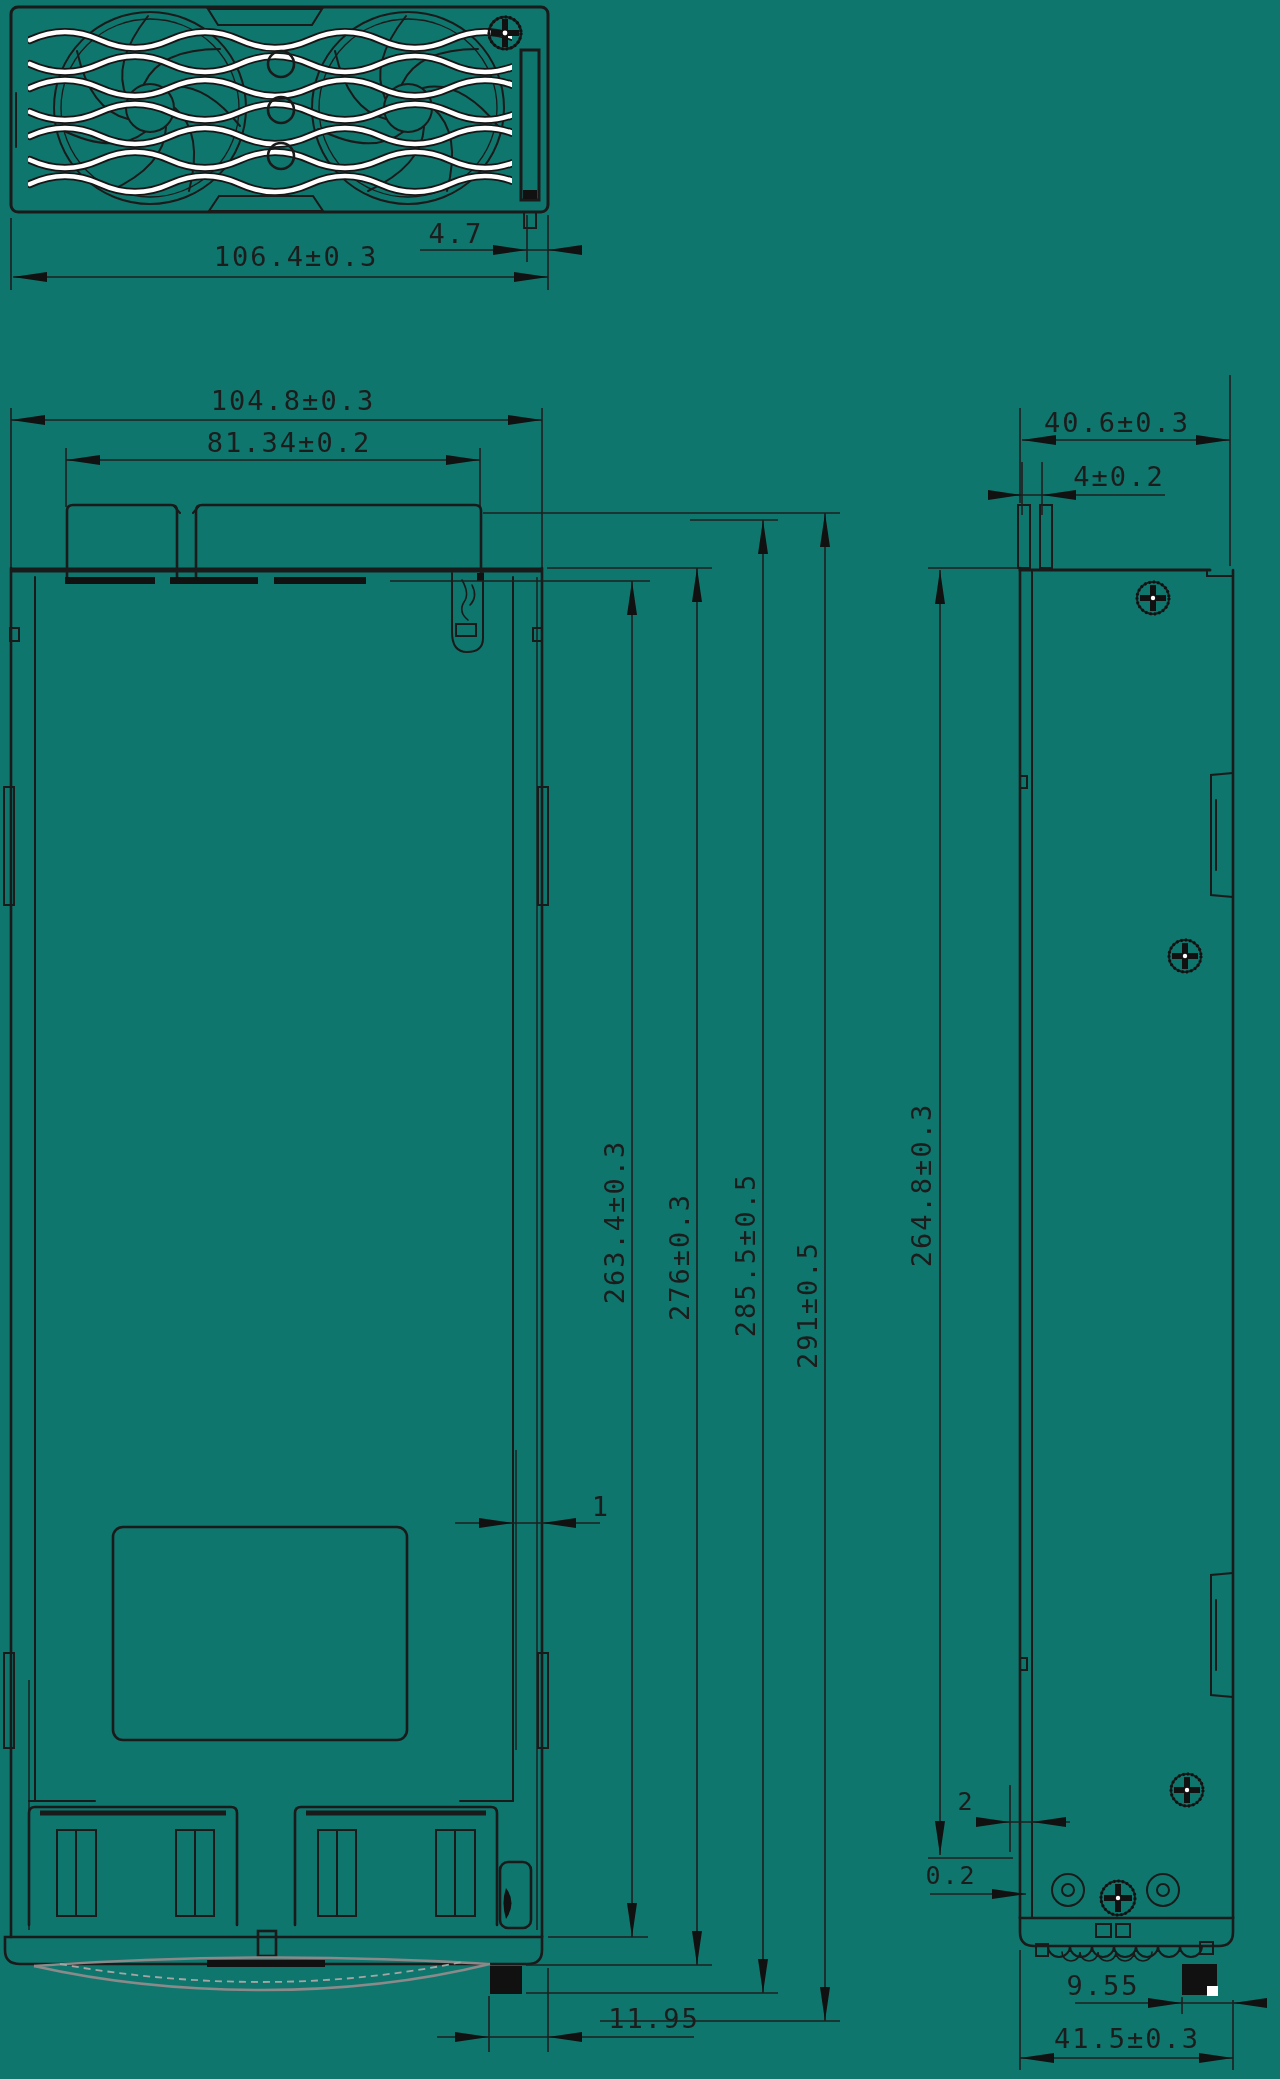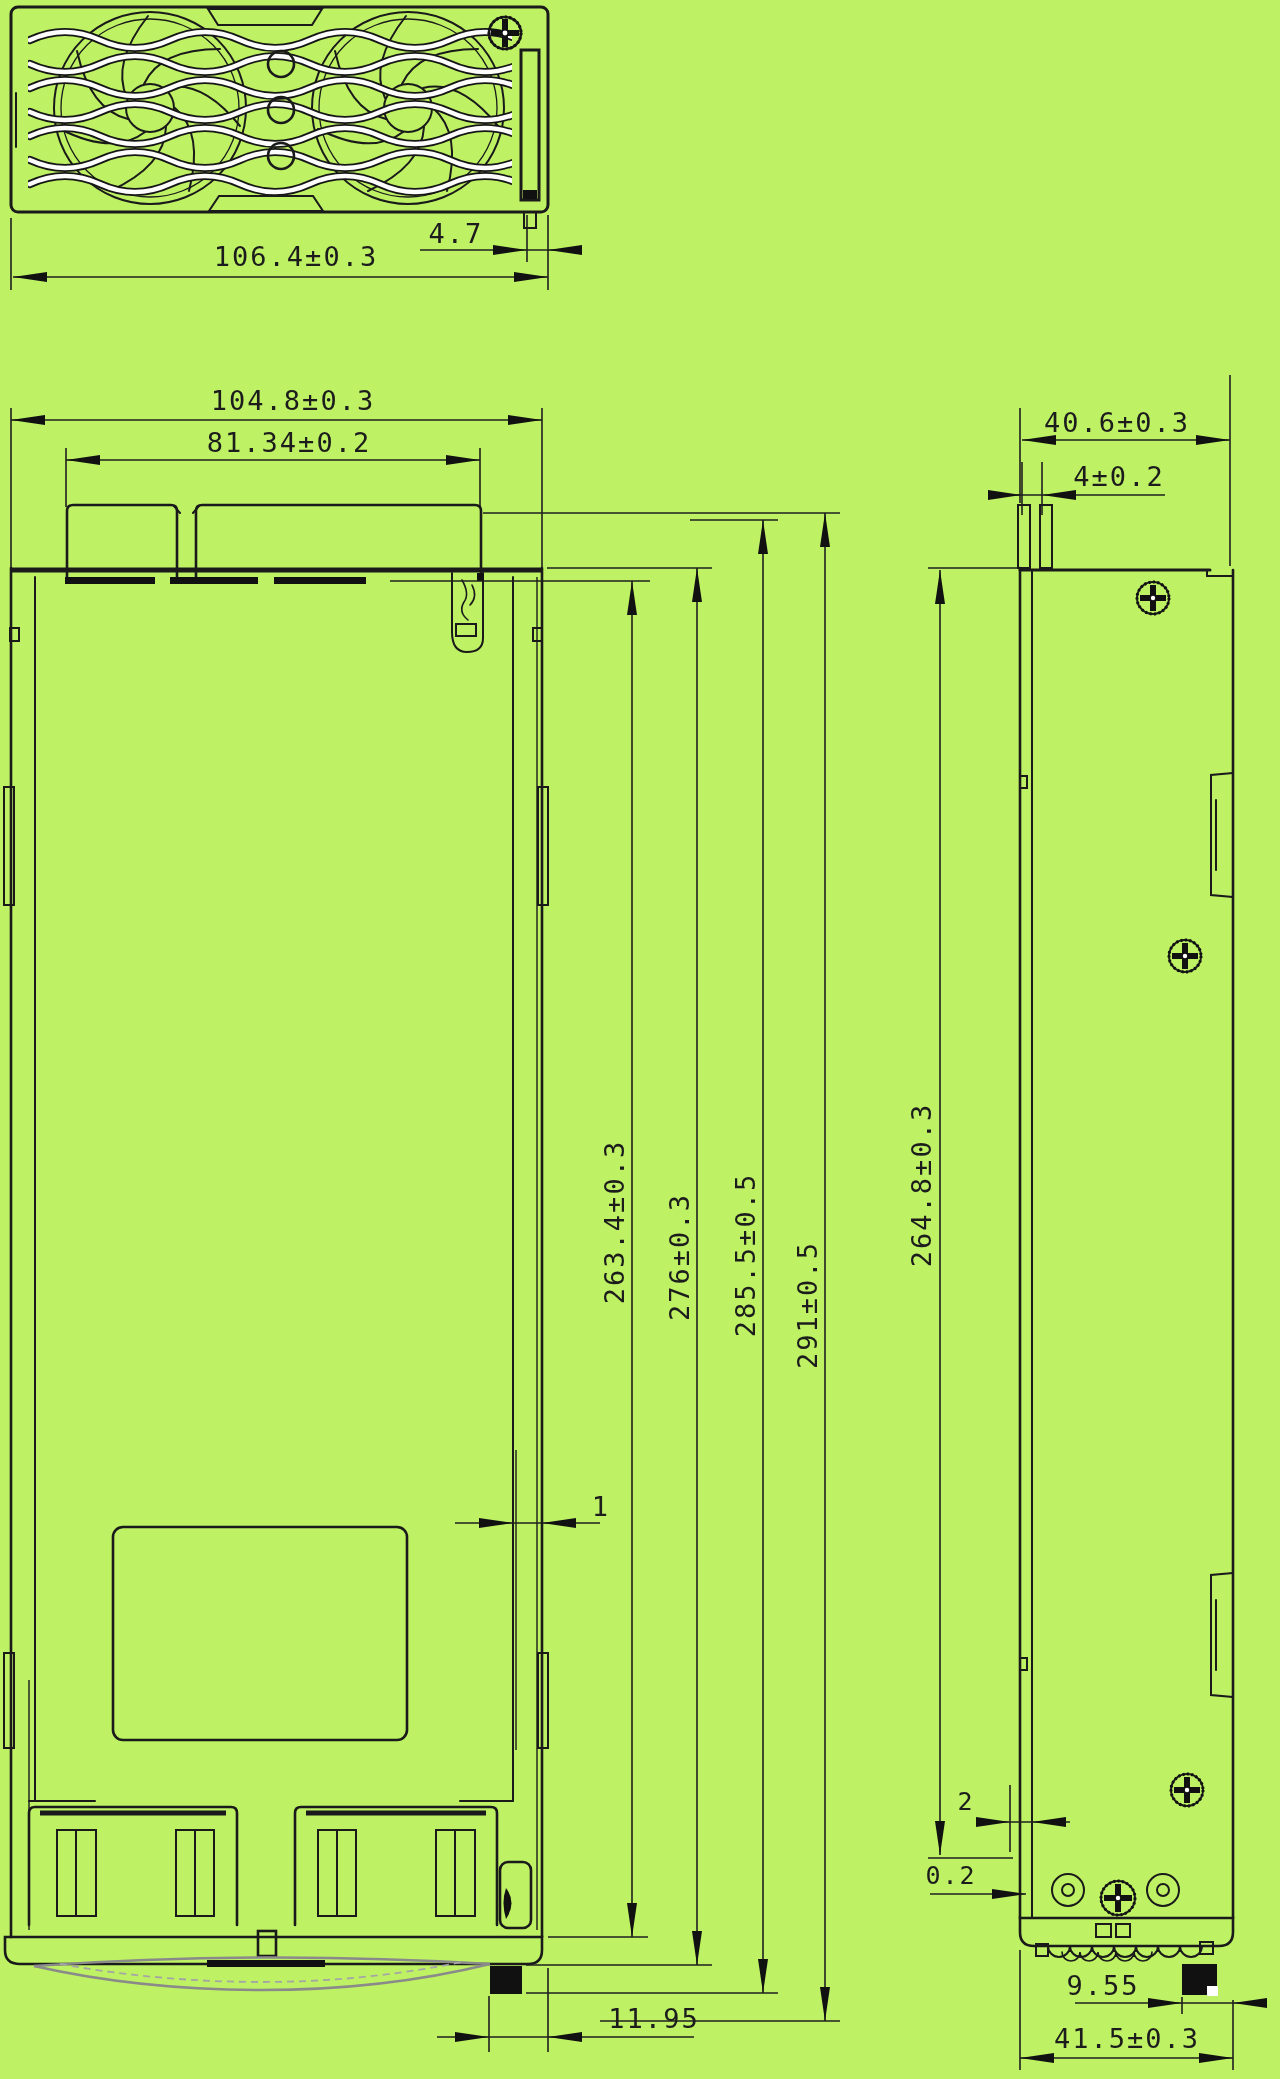--- a/index.html
+++ b/index.html
@@ -1,16 +1,16 @@
 <!DOCTYPE html>
 <html><head>
 <meta charset="utf-8">
 <style>
   html,body{margin:0;padding:0;background:#ffffff;}
-  .sheet{position:relative;width:1280px;height:2079px;background:#bef264;overflow:hidden;
+  .sheet{position:relative;width:1280px;height:2079px;background:#0f766e;overflow:hidden;
          font-family:"DejaVu Sans Mono", monospace;}
   svg{display:block}
   .ln  {stroke:#1a1a1a;stroke-width:2.6;fill:none;stroke-linecap:round;}
   .ln2 {stroke:#1a1a1a;stroke-width:2;fill:none;stroke-linecap:round;}
   .lnth{stroke:#1a1a1a;stroke-width:5;fill:none;stroke-linecap:butt;}
   .dim {stroke:#1f1f1f;stroke-width:1.6;fill:none;stroke-linecap:butt;}
   .arr {fill:#111;stroke:none;}
   .blk {fill:#111;stroke:none;}
   .wht {fill:#fff;}
   .gry {stroke:#8a8a8a;stroke-width:2.4;fill:none;}

